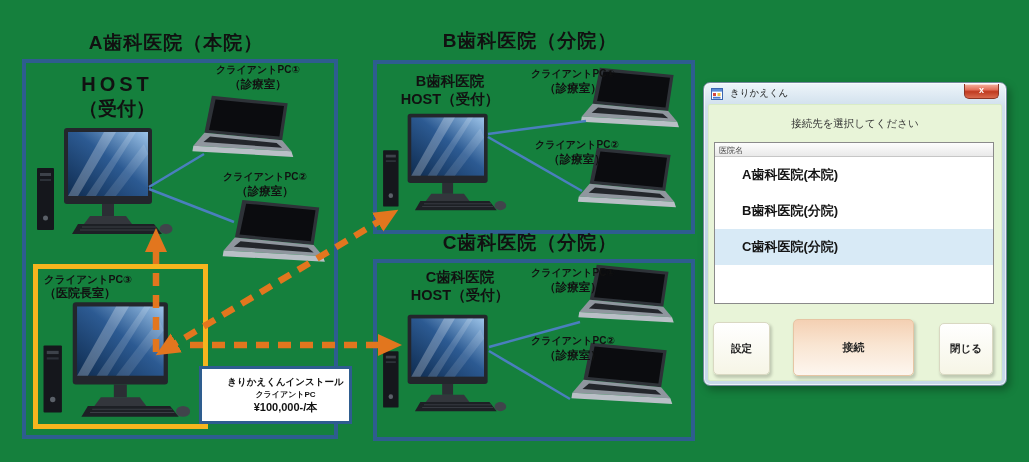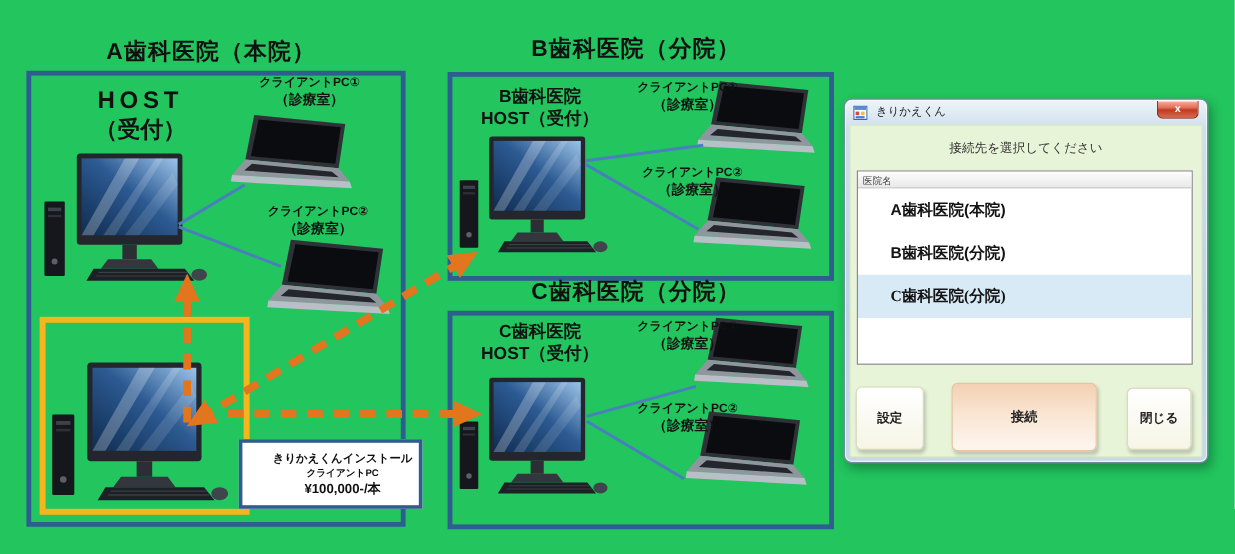--- a/index.html
+++ b/index.html
@@ -1,38 +1,38 @@
 <!DOCTYPE html>
 <html><head>
 <meta charset="utf-8">
 <style>
   html,body{margin:0;padding:0;background:#ffffff;}
   body{font-family:"Liberation Sans","DejaVu Sans",sans-serif;}
-  #stage{position:relative;width:1029px;height:462px;background:#22c55e;overflow:hidden;}
+  #stage{position:relative;width:1029px;height:462px;background:#15803d;overflow:hidden;}
 
   
   .clinic-box{position:absolute;border:4px solid #2e5d8f;background:transparent;z-index:1;}
   .box-a{left:22px;top:59px;width:308px;height:372px;}
   .box-b{left:373px;top:60px;width:314px;height:166px;}
   .box-c{left:373px;top:259px;width:314px;height:174px;}
   .highlight-box{position:absolute;left:33px;top:264px;width:165px;height:155px;border:5px solid #f6b51e;z-index:3;}
 
   .clinic-title{position:absolute;text-align:center;font-weight:bold;font-size:19px;color:#111;z-index:2;letter-spacing:1px;}
   .title-a{left:22px;top:30px;width:308px;}
   .title-b{left:373px;top:28px;width:314px;}
   .title-c{left:373px;top:230px;width:314px;}
 
   .lbl{position:absolute;z-index:3;color:#111;line-height:1.25;}
   .lbl .l1,.lbl .l2{display:block;}
   .host-a{left:52px;top:72px;width:130px;text-align:center;font-weight:bold;}
   .host-a .l1{font-size:20px;letter-spacing:4px;}
   .host-a .l2{font-size:19px;}
   .host-bc{width:120px;text-align:center;font-weight:bold;font-size:14.5px;}
   .host-b{left:390px;top:72px;}
-  .host-c{left:390px;top:268px;}
+  .host-c{left:400px;top:268px;}
   .client-lbl{text-align:center;font-weight:bold;}
   .client-lbl .l1{font-size:10px;}
   .client-lbl .l2{font-size:11.5px;}
   .cl-a1{left:203px;top:64px;width:110px;}
   .cl-a2{left:210px;top:171px;width:110px;}
   .cl-a3{left:44px;top:273px;width:116px;text-align:left;}
   .cl-a3 .l1{font-size:10.5px;}
   .cl-a3 .l2{font-size:12px;}
   .cl-b1{left:524px;top:68px;width:98px;}
   .cl-b2{left:528px;top:139px;width:98px;}
@@ -58,21 +58,21 @@
   .close-btn{position:absolute;top:1px;right:7px;width:33px;height:14px;border:1px solid #8c3424;border-top:none;border-radius:0 0 5px 5px;
     background:linear-gradient(180deg,#f6b3a0 0%,#e3705a 40%,#c03a20 55%,#d96a4e 100%);
     color:#ffffff;font-size:9px;font-weight:bold;text-align:center;line-height:13px;
     box-shadow:inset 0 1px 0 rgba(255,255,255,0.55);cursor:pointer;}
   .client{position:absolute;left:4px;right:4px;top:21px;bottom:4px;background:#e8f4d8;border:1px solid #d9ecc6;border-radius:2px;}
   .instruction{position:absolute;left:0;right:0;top:12px;text-align:center;font-size:10.5px;color:#333;}
   .listbox{position:absolute;left:5px;top:37px;width:278px;height:160px;background:#ffffff;border:1px solid #8a8a8a;overflow:hidden;}
   .list-header{height:14px;background:linear-gradient(180deg,#fdfdfd,#e9e9e9);border-bottom:1px solid #c6c6c6;
     font-size:8px;color:#444;padding:2px 0 0 4px;box-sizing:border-box;}
   .list-row{height:36px;display:flex;align-items:center;padding-left:27px;font-size:13px;font-weight:600;color:#141414;cursor:pointer;}
-  .list-row.selected{background:#d8eaf6;font-weight:800;font-family:Liberation Serif, serif;}
+  .list-row.selected{background:#d8eaf6;font-weight:800;}
   .btn{position:absolute;border:1px solid #d9d8c2;border-radius:5px;box-shadow:1.5px 2.5px 3px rgba(0,0,0,0.18);
     display:flex;align-items:center;justify-content:center;font-size:10.5px;font-weight:600;color:#222;cursor:pointer;
     background:linear-gradient(180deg,#ffffff 0%,#f6f5e6 100%);text-align:center;}
   .btn-settings{left:4px;top:217px;width:55px;height:51px;}
   .btn-connect{left:84px;top:214px;width:119px;height:55px;font-size:11px;border-color:#e6c5a4;
     background:linear-gradient(180deg,#f4d0b3 0%,#f9e5d2 45%,#fdf6ef 100%);}
   .btn-close{left:230px;top:218px;width:52px;height:50px;}
 </style>
 </head>
 <body>
@@ -127,20 +127,24 @@
     <span class="l2">（受付）</span>
   </div>
   <div class="lbl client-lbl cl-a1">
     <span class="l1">クライアントPC①</span>
     <span class="l2">（診療室）</span>
   </div>
   <div class="lbl client-lbl cl-a2">
     <span class="l1">クライアントPC②</span>
     <span class="l2">（診療室）</span>
   </div>
+  <div class="lbl client-lbl cl-a3">
+    <span class="l1">クライアントPC③</span>
+    <span class="l2">（医院長室）</span>
+  </div>
   <svg class="dev" style="left:34px;top:126px" width="140" height="110">
       <use href="#sym-desktop"></use>
     </svg>
   <svg class="dev" style="left:190px;top:94px" width="114" height="74">
       <use href="#sym-laptop"></use>
     </svg>
   <svg class="dev" style="left:220px;top:198px" width="116" height="75">
       <use href="#sym-laptop"></use>
     </svg>
   <svg class="dev" style="left:40px;top:300px" width="152" height="119">

